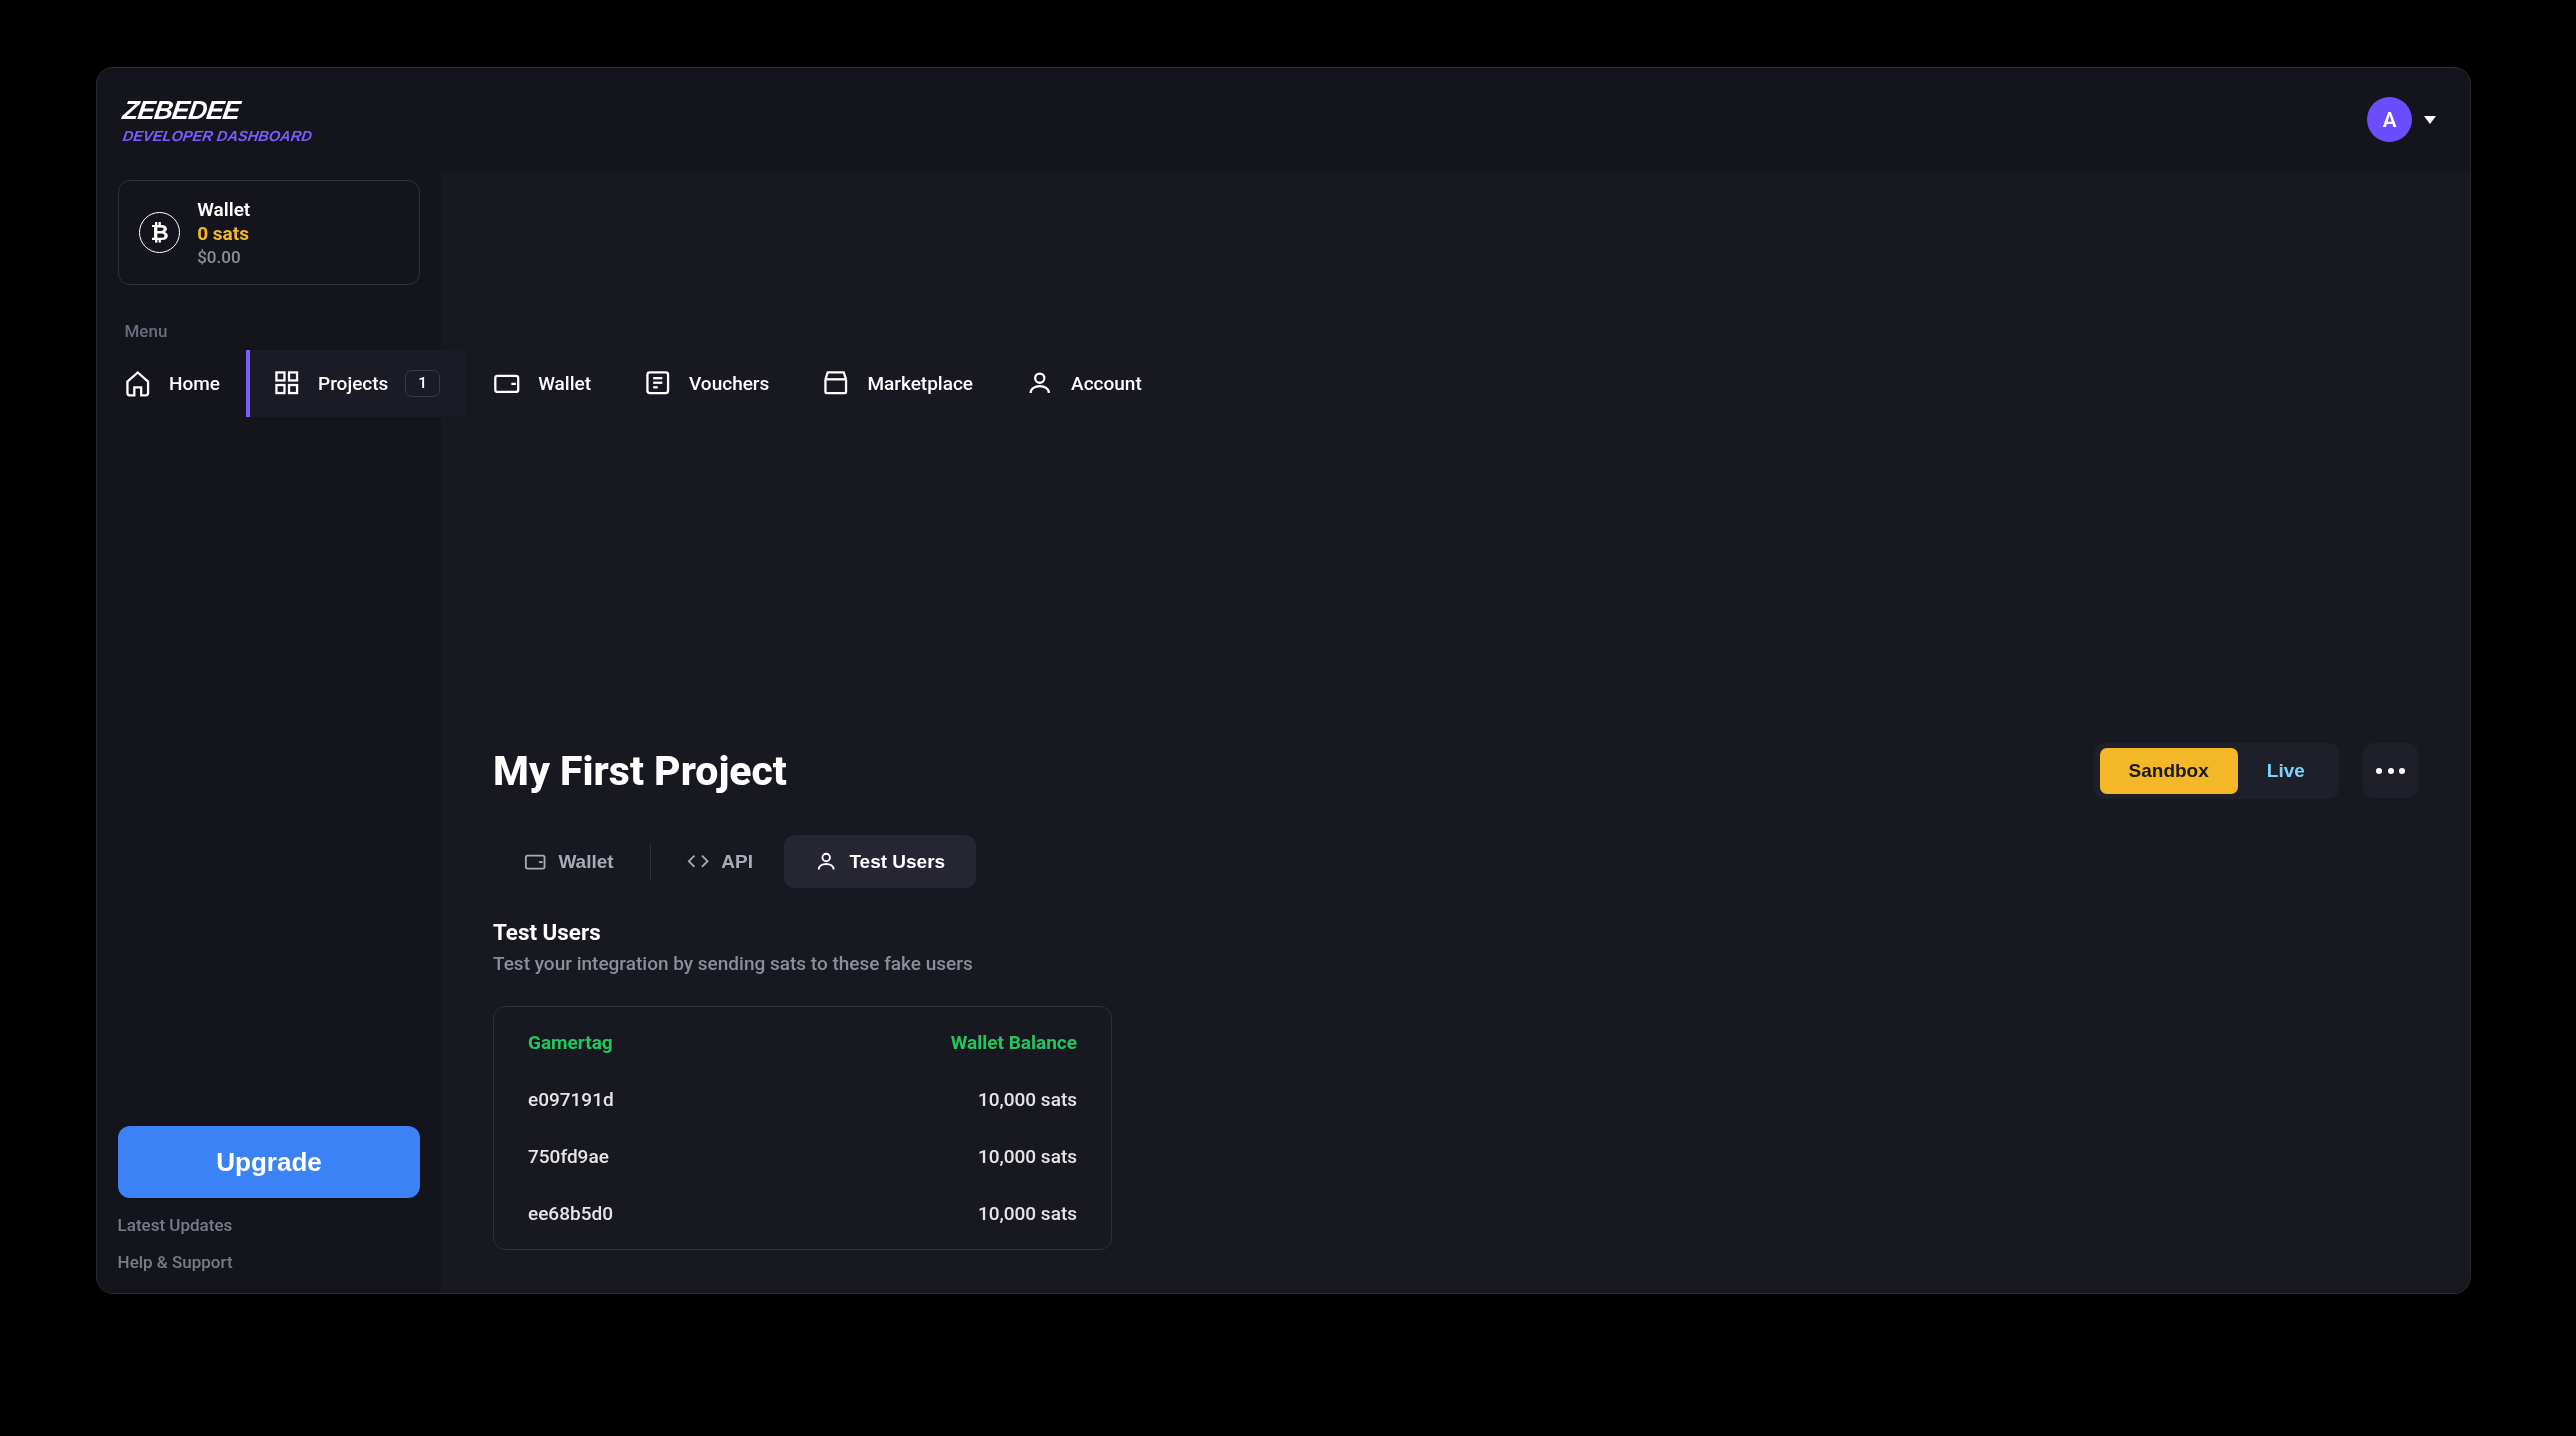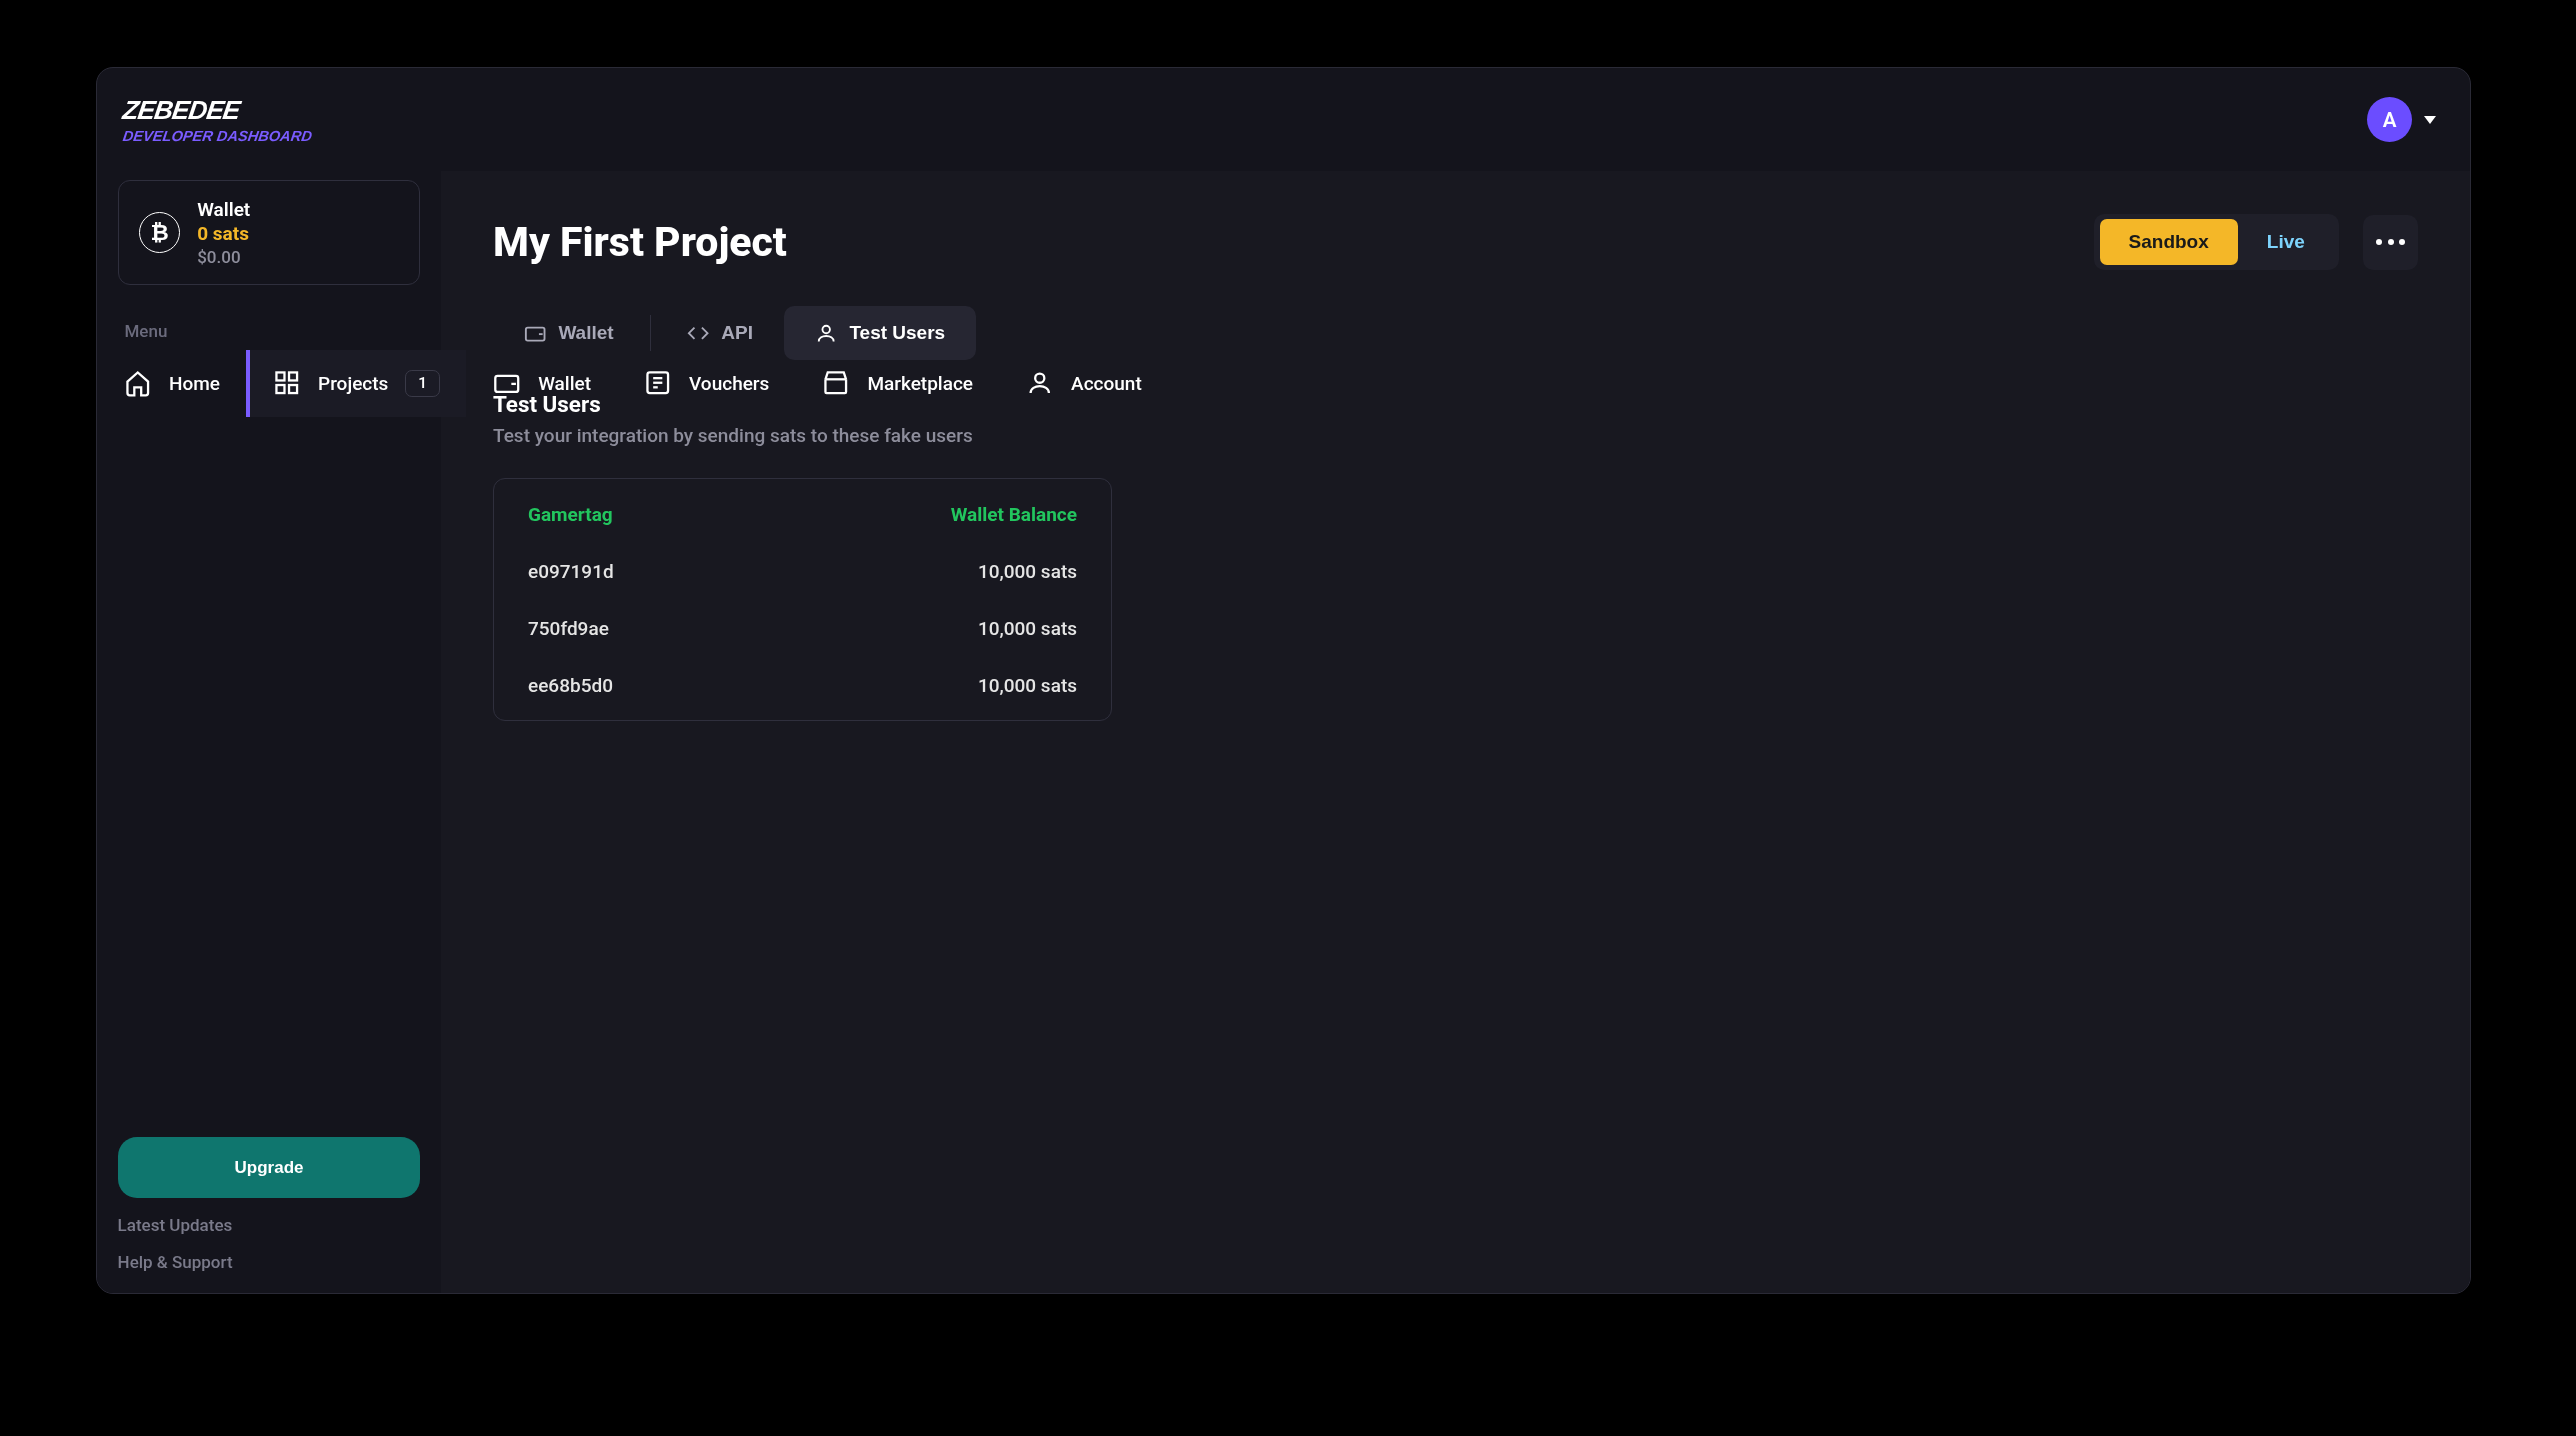--- a/index.html
+++ b/index.html
@@ -106,31 +106,31 @@
   .nav-item .badge {
     margin-left:auto;
     border:0.9px solid #3a3a48; border-radius:6.9px;
     color:#fff; font-size:15.5px; padding:3.4px 12px;
   }
   .nav-icon { width:29px; height:29px; display:flex; align-items:center; justify-content:center; flex-shrink:0; }
   .nav-icon svg { width:27.5px; height:27.5px; stroke:#fff; fill:none; stroke-width:2; }
 
   .sidebar-bottom { margin-top:auto; display:flex; flex-direction:column; gap:17px; }
   .upgrade-btn {
-    background:#0f766e; color:#fff; border:none; border-radius:19px;
-    font-size:17px; font-weight:700; padding:20.6px 0; cursor:pointer;
+    background:#3b82f6; color:#fff; border:none; border-radius:12px;
+    font-size:26px; font-weight:700; padding:20.6px 0; cursor:pointer;
     width:100%;
   }
   .footer-link { color:#7a7a8a; font-size:17px; font-weight:500; cursor:pointer; }
 
   
   .main {
     flex:1; background:#181820;
     padding: 43px 52px;
-    display:flex; flex-direction:column;
+    display:flex; flex-direction:column;justify-content:flex-end;
   }
   .main-header { display:flex; align-items:center; justify-content:space-between; margin-bottom:36px; }
   .page-title { color:#fff; font-size:41px; font-weight:800; }
   .header-right { display:flex; align-items:center; gap:24px; }
   .toggle-group {
     display:flex; background:#1f1f29; border-radius:10.3px; padding:5.2px;
   }
   .toggle-btn {
     padding: 12px 29px; border-radius:6.9px; font-size:19px; font-weight:600;
     color:#7dd3fc; cursor:pointer; border:none; background:transparent;

